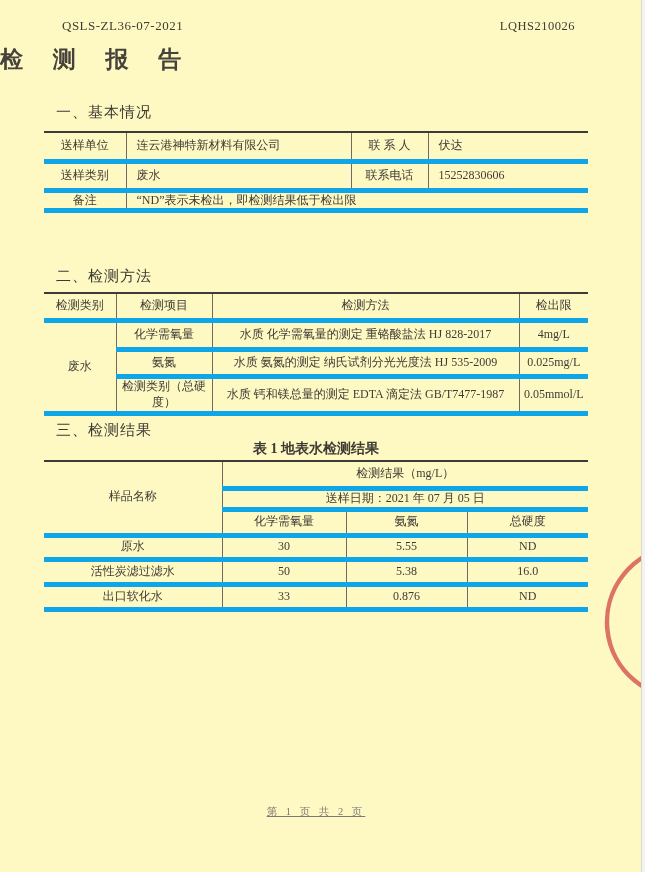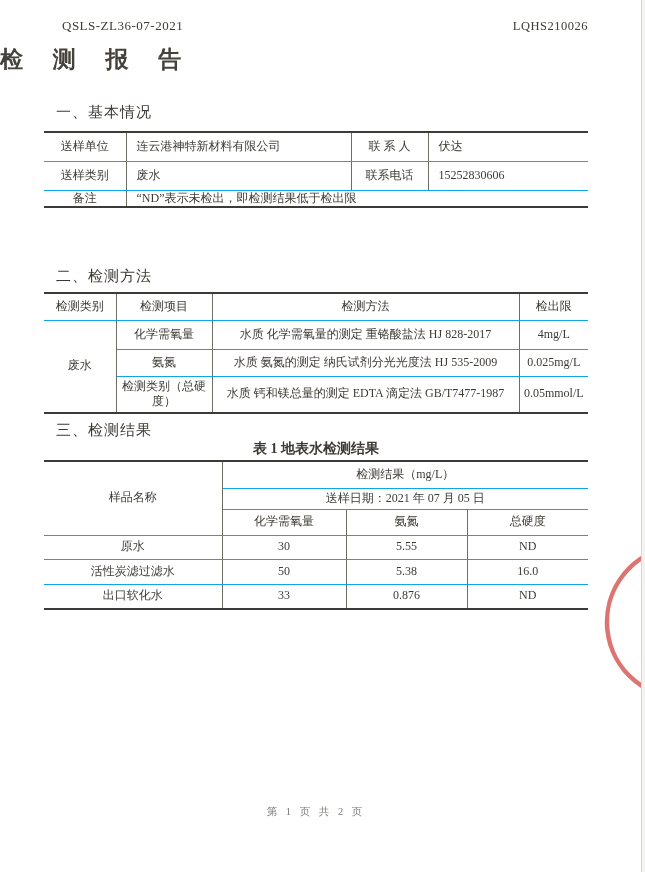--- a/index.html
+++ b/index.html
@@ -1,49 +1,49 @@
 <!DOCTYPE html>
 <html><head>
 <meta charset="utf-8">
 <style>
   html,body { margin:0; padding:0; background:#e9e9e7; }
   .page {
     position:relative; width:645px; height:872px; margin:0 auto;
-    background:#ffffff; overflow:hidden;
+    background:#fef9c3; overflow:hidden;
     font-family:"Liberation Serif","DejaVu Serif",serif;
     color:#3e3b35;
   }
   .abs { position:absolute; }
   .hdr { font-size:13px; letter-spacing:.5px; }
   .title { left:0; top:44px; width:632px; text-align:left;
            font-size:23px; font-weight:bold; letter-spacing:12px; color:#45423c; }
   .sec-heading { font-size:15px; font-weight:normal; letter-spacing:1px; color:#3c3933; }
   table { border-collapse:collapse; table-layout:fixed; position:absolute;
           font-size:12px; color:#3e3b35; }
   .tbl { border-top:2px solid #3d3b37; border-bottom:2px solid #3d3b37; }
   .tbl td { vertical-align:middle; padding:0 2px; text-align:center;
-            border-bottom:1px solid #0ea5e9; line-height:1.3; overflow:hidden; }
+            border-bottom:5px solid #0ea5e9; line-height:1.3; overflow:hidden; }
   .vr { border-right:1px solid #6e6b64; }
   .val { text-align:left !important; padding-left:10px !important; }
   .caption { left:44px; top:440px; width:544px; text-align:center;
              font-size:14px; font-weight:bold; color:#3c3933; }
   .footer { left:0; top:805px; width:632px; text-align:center;
-            font-size:10.5px; color:#7c7a74; letter-spacing:3px; }
+            font-size:10.5px; color:#7c7a74; letter-spacing:3px;text-decoration:underline; }
   .scan-line { left:641px; top:0; width:1px; height:872px; background:#d9d8d4; }
   .scan-strip { left:642px; top:0; width:3px; height:872px; background:#f3f3f1; }
   .stamp { left:598px; top:537px; width:170px; height:170px; }
   .stamp text { font-family:"Liberation Serif","DejaVu Serif",serif; }
 </style>
 </head>
 <body>
 
 <div class="page">
 
   <div class="abs hdr" style="left:62px; top:18px;">QSLS-ZL36-07-2021</div>
-  <div class="abs hdr" style="right:57px; top:19px; font-size:12.5px;">LQHS210026</div>
+  <div class="abs hdr" style="right:70px; top:19px; font-size:12.5px;">LQHS210026</div>
 
   <div class="abs title">检 测 报 告</div>
 
   <div class="abs sec-heading" style="left:56px; top:103px;">一、基本情况</div>
 
   <table class="tbl" style="left:44px; top:131px; width:544px;">
     <colgroup>
         <col style="width:82px">
         <col style="width:225px">
         <col style="width:77px">

